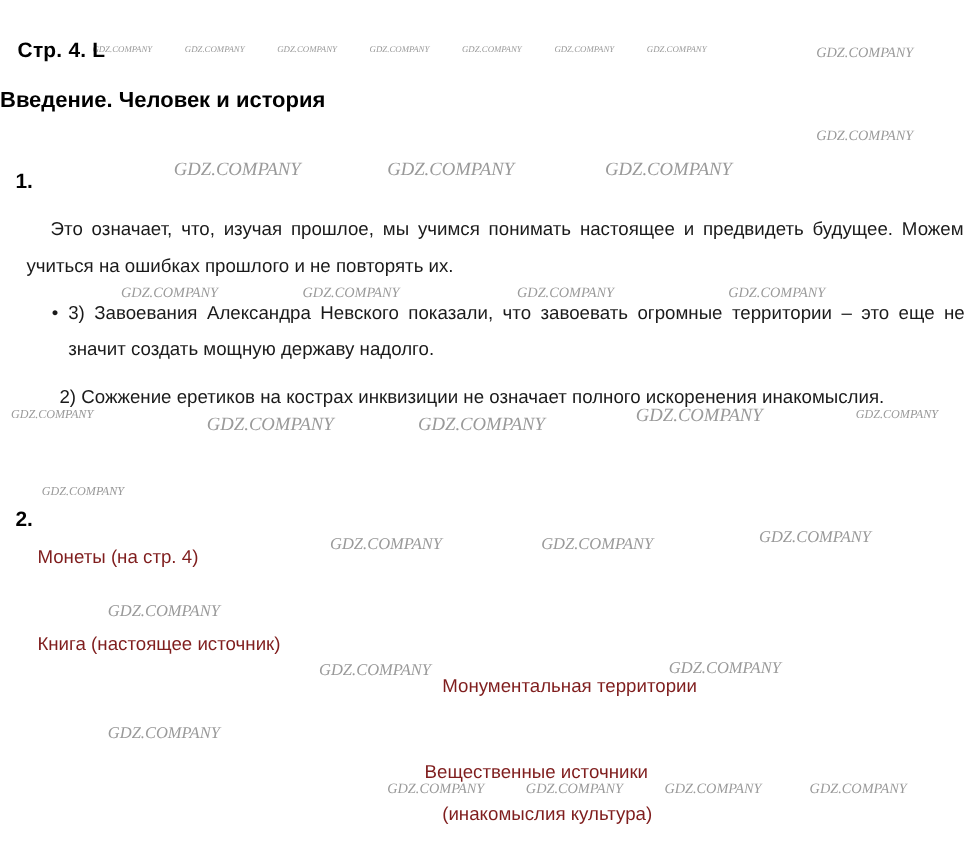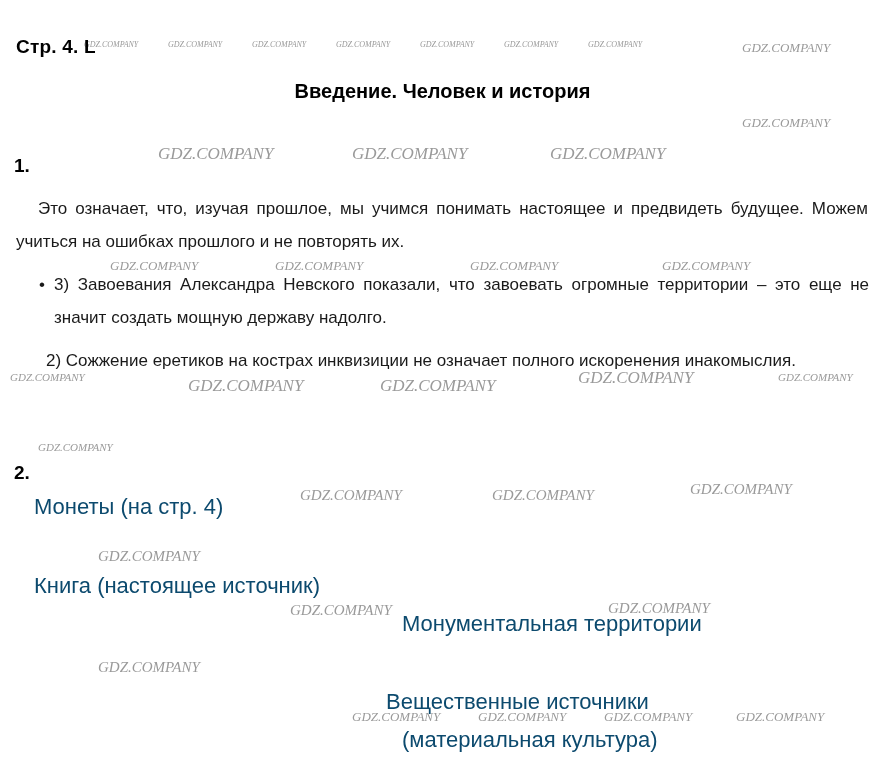--- a/index.html
+++ b/index.html
@@ -48,41 +48,41 @@
     font-weight: bold;
     color: #000;
     letter-spacing: 0.2px;
   }
 
   .title {
     position: absolute;
     left: 0;
     top: 80px;
     width: 885px;
-    text-align: center;
     font-size: 20px;
     font-weight: bold;
     color: #000;
   }
 
   .num {
     position: absolute;
     left: 14px;
     font-size: 19px;
     font-weight: bold;
     color: #000;
   }
   .num-1 { top: 155px; }
   .num-2 { top: 462px; }
 
   .para {
     position: absolute;
     font-size: 17px;
     line-height: 33px;
     color: #1a1a1a;
+    margin-left: 8px;
   }
 
   
   .p1 {
     left: 16px;
     top: 192px;
     width: 852px;
     text-align: justify;
     text-indent: 22px;
     text-justify: inter-word;
@@ -110,23 +110,23 @@
     left: 16px;
     top: 344px;
     width: 852px;
     text-align: justify;
     text-indent: 30px;
     text-justify: inter-word;
   }
 
   .line {
     position: absolute;
-    font-size: 22px;
+    font-size: 17px;
     line-height: 26px;
-    color: #0c4a6e;
+    color: #7f1d1d;
     white-space: pre;
   }
   .l-monety   { left: 34px; top: 494px; }
   .l-kniga    { left: 34px; top: 573px; }
   .l-monument { left: 402px; top: 611px; }
   .l-veshch   { left: 386px; top: 689px; }
   .l-veshch2  { left: 402px; top: 727px; }
 </style>
 </head>
 <body>
@@ -189,16 +189,16 @@
     <div class="num num-2">2.</div>
 
     <div class="line l-monety">Монеты (на стр. 4)</div>
 
     <div class="line l-kniga">Книга (настоящее источник)</div>
 
     <div class="line l-monument">Монументальная территории</div>
 
     <div class="line l-veshch">Вещественные источники</div>
 
-    <div class="line l-veshch2">(материальная культура)</div>
+    <div class="line l-veshch2">(инакомыслия культура)</div>
 
   </div>
 </div>
 
 </body></html>

